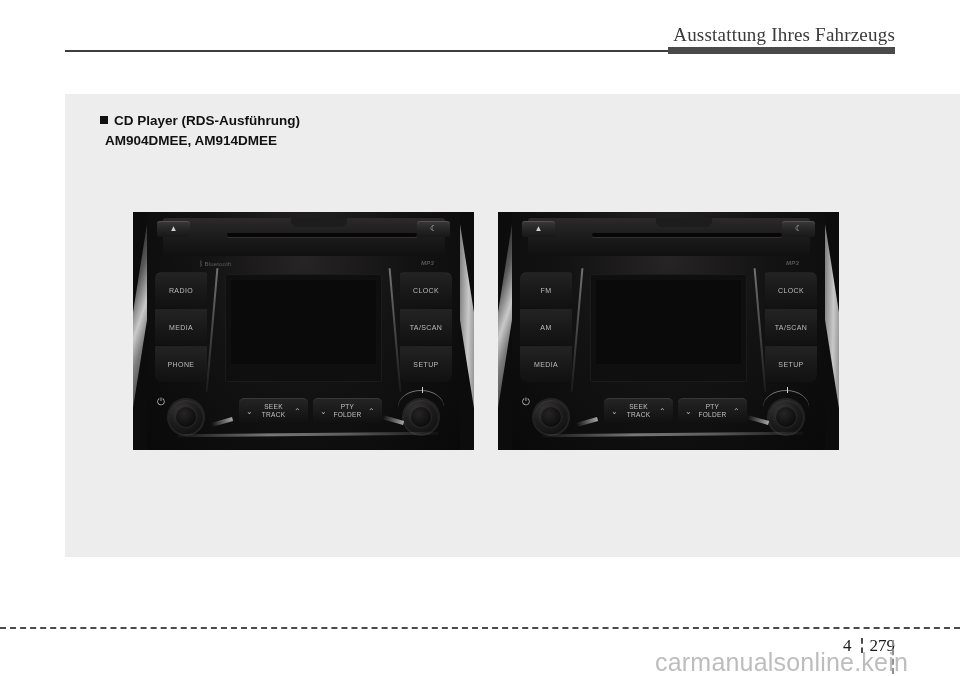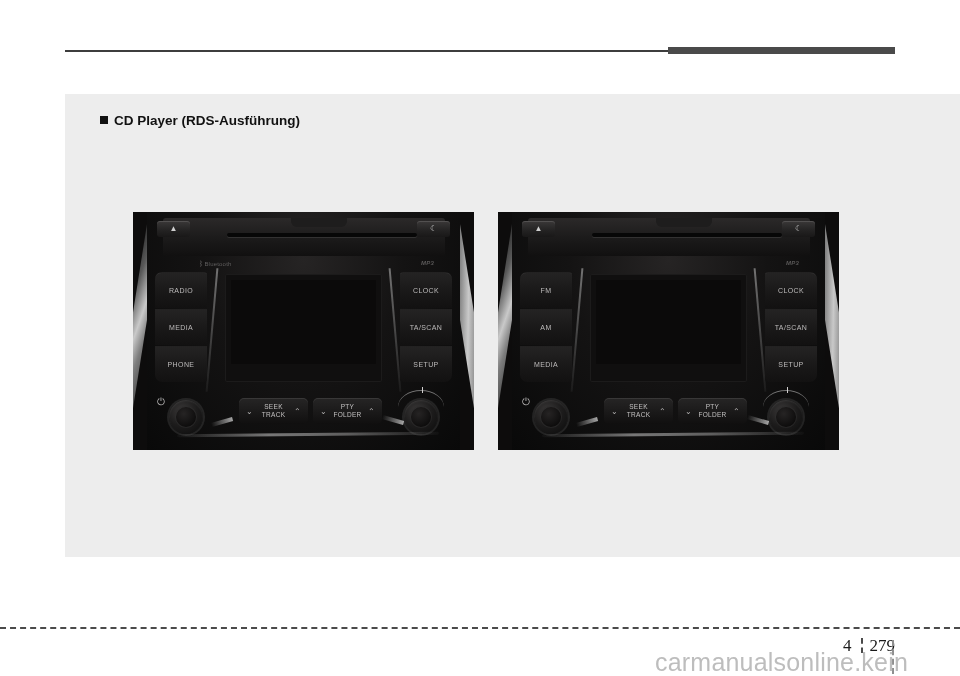--- a/index.html
+++ b/index.html
@@ -405,30 +405,32 @@
     right: 66px;
     top: 640px;
     height: 34px;
     border-left: 2px dashed #8f8f8f;
   }
 </style>
 </head>
 <body>
 
 <div class="page-header">
+  <div class="header-title">Ausstattung Ihres Fahrzeugs</div>
   <div class="header-rule-thin"></div>
   <div class="header-rule-thick"></div>
 </div>
 
 <div class="content-panel">
 
   <div class="section-title-block">
     <div class="section-title-line">
       <span class="bullet-square"></span><span>CD Player (RDS-Ausführung)</span>
     </div>
+    <div class="section-title-line section-title-sub">AM904DMEE, AM914DMEE</div>
   </div>
 
   <div class="units-row">
 
     <div class="unit unit-left">
       <div class="trim trim-l"></div>
       <div class="trim trim-r"></div>
       <div class="unit-face">
 
         <div class="cd-slot-panel">

